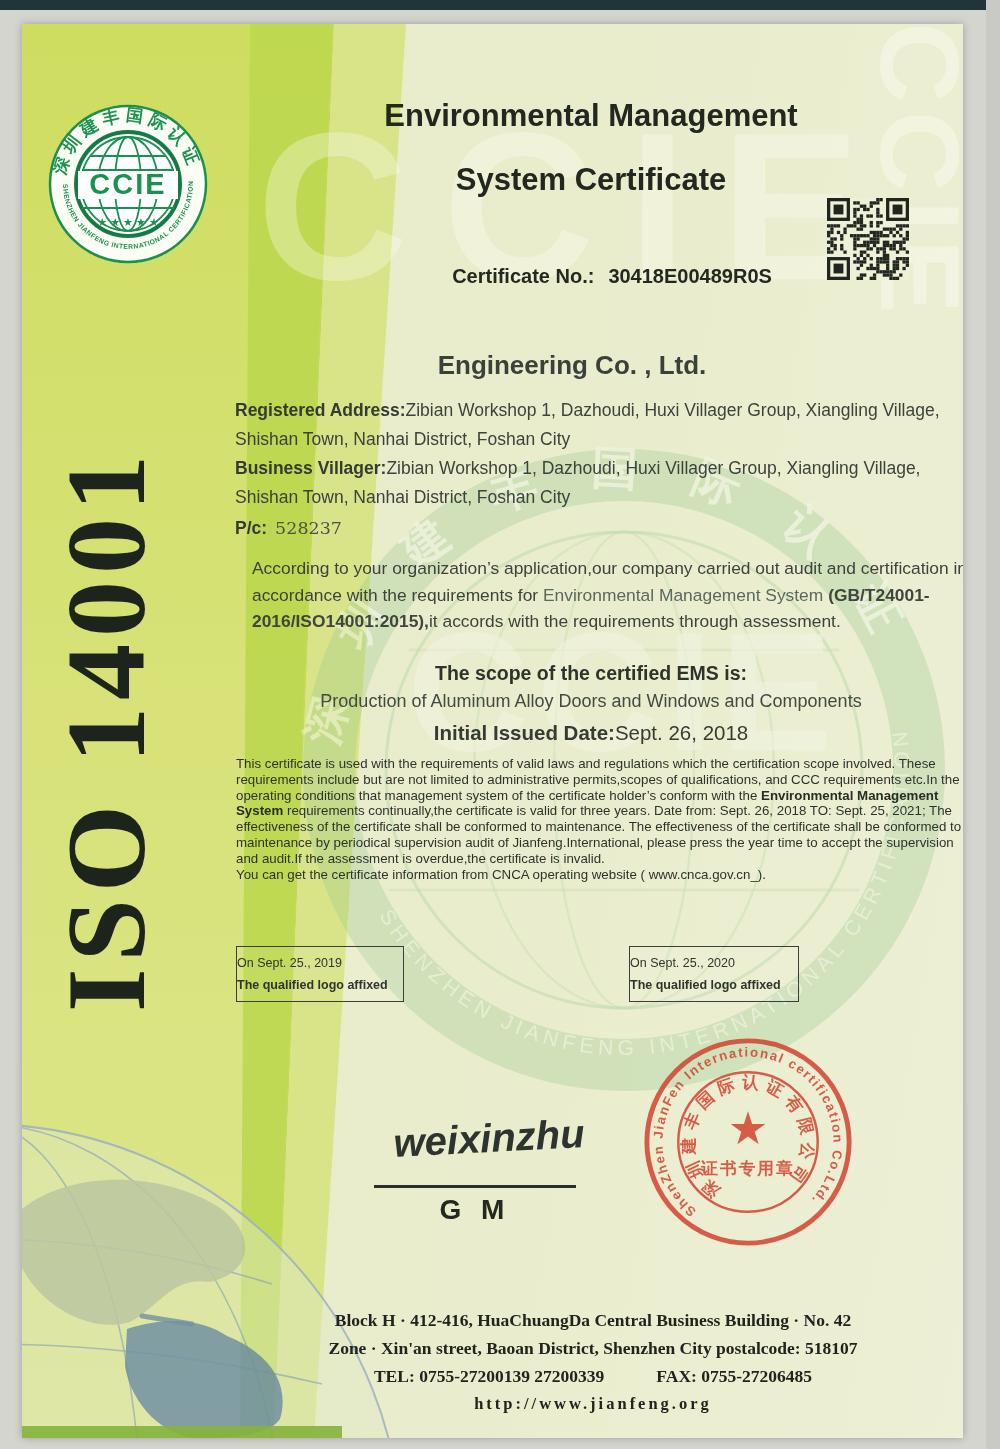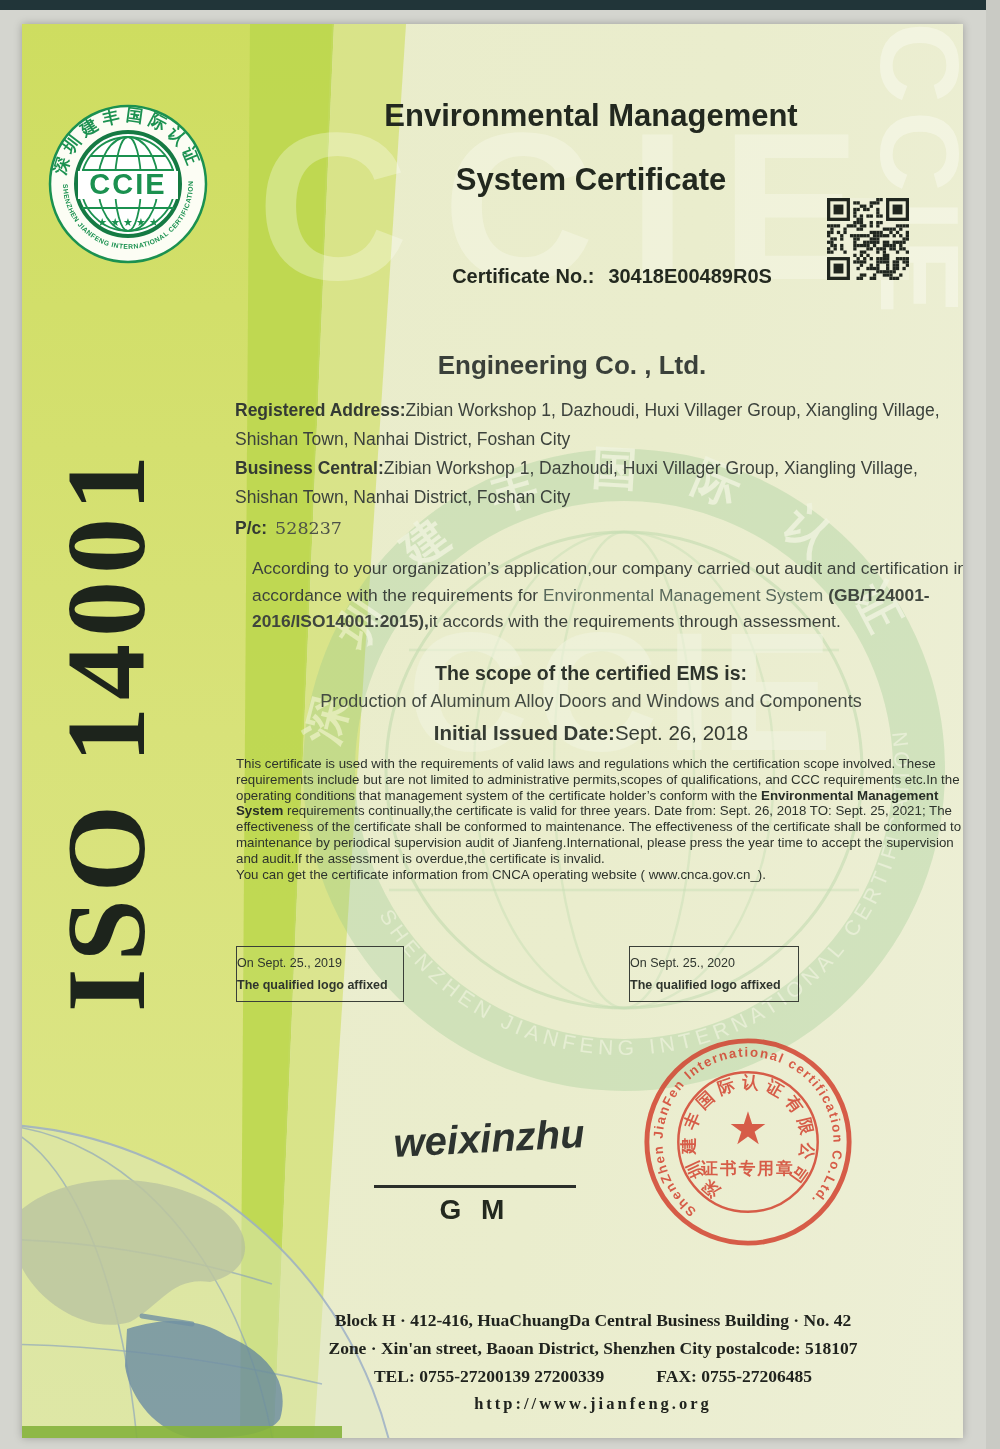--- a/index.html
+++ b/index.html
@@ -396,21 +396,21 @@
   <div class="t1">Environmental Management</div>
   <div class="t2">System Certificate</div>
   <div class="certno">
     <span>Certificate No.:</span><span class="val">30418E00489R0S</span>
   </div>
 
   <div class="co2">Engineering Co. , Ltd.</div>
 
   <div class="addr">
     <b>Registered Address:</b><span>Zibian Workshop 1, Dazhoudi, Huxi Villager Group, Xiangling Village, Shishan Town, Nanhai District, Foshan City</span><br>
-    <b>Business Central:</b><span>Zibian Workshop 1, Dazhoudi, Huxi Villager Group, Xiangling Village, Shishan Town, Nanhai District, Foshan City</span>
+    <b>Business Villager:</b><span>Zibian Workshop 1, Dazhoudi, Huxi Villager Group, Xiangling Village, Shishan Town, Nanhai District, Foshan City</span>
   </div>
 
   <div class="pcrow">
     <b>P/c:</b><span class="pcv">528237</span>
   </div>
 
   <div class="bodytext">
     <span>According to your organization’s application,our company carried out audit and certification in accordance with the requirements for </span><span class="sys">Environmental Management System </span><span class="std">(GB/T24001-2016/ISO14001:2015),</span><span>it accords with the requirements through assessment.</span>
   </div>
 

